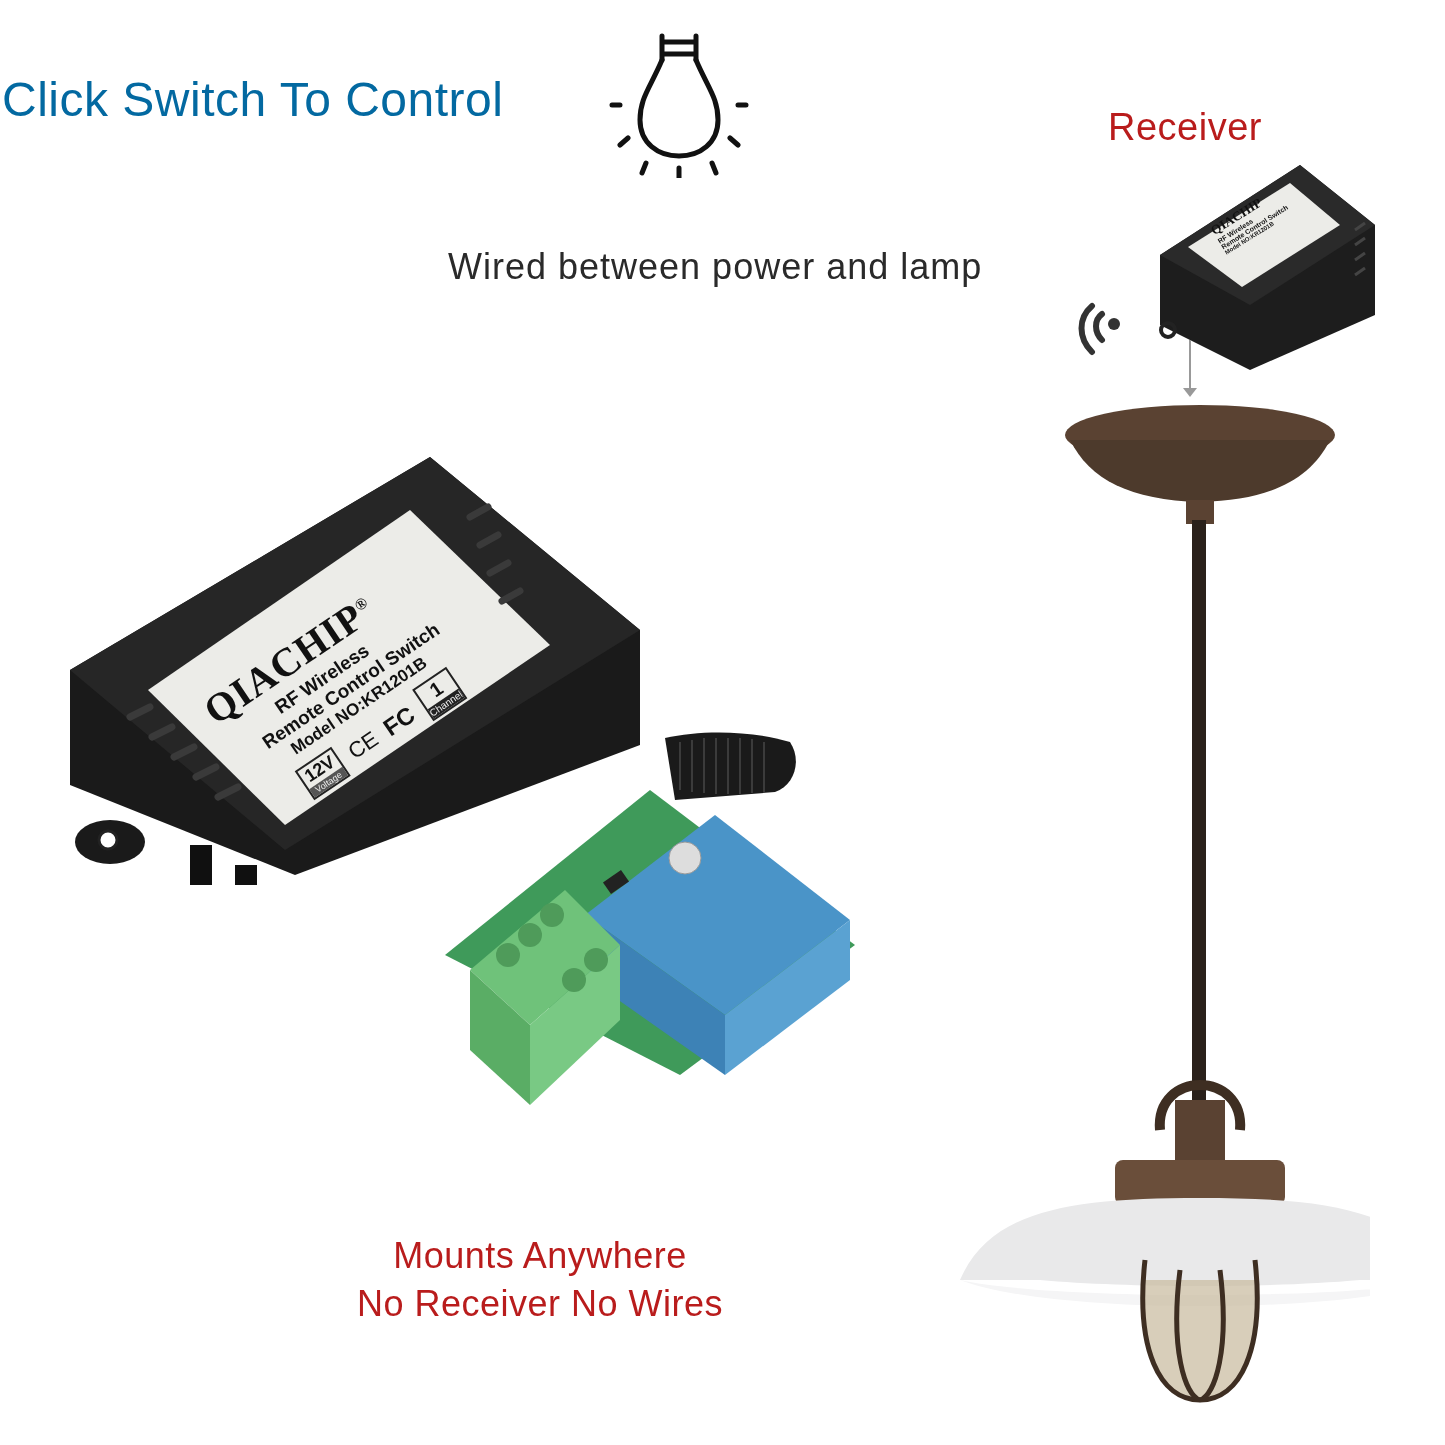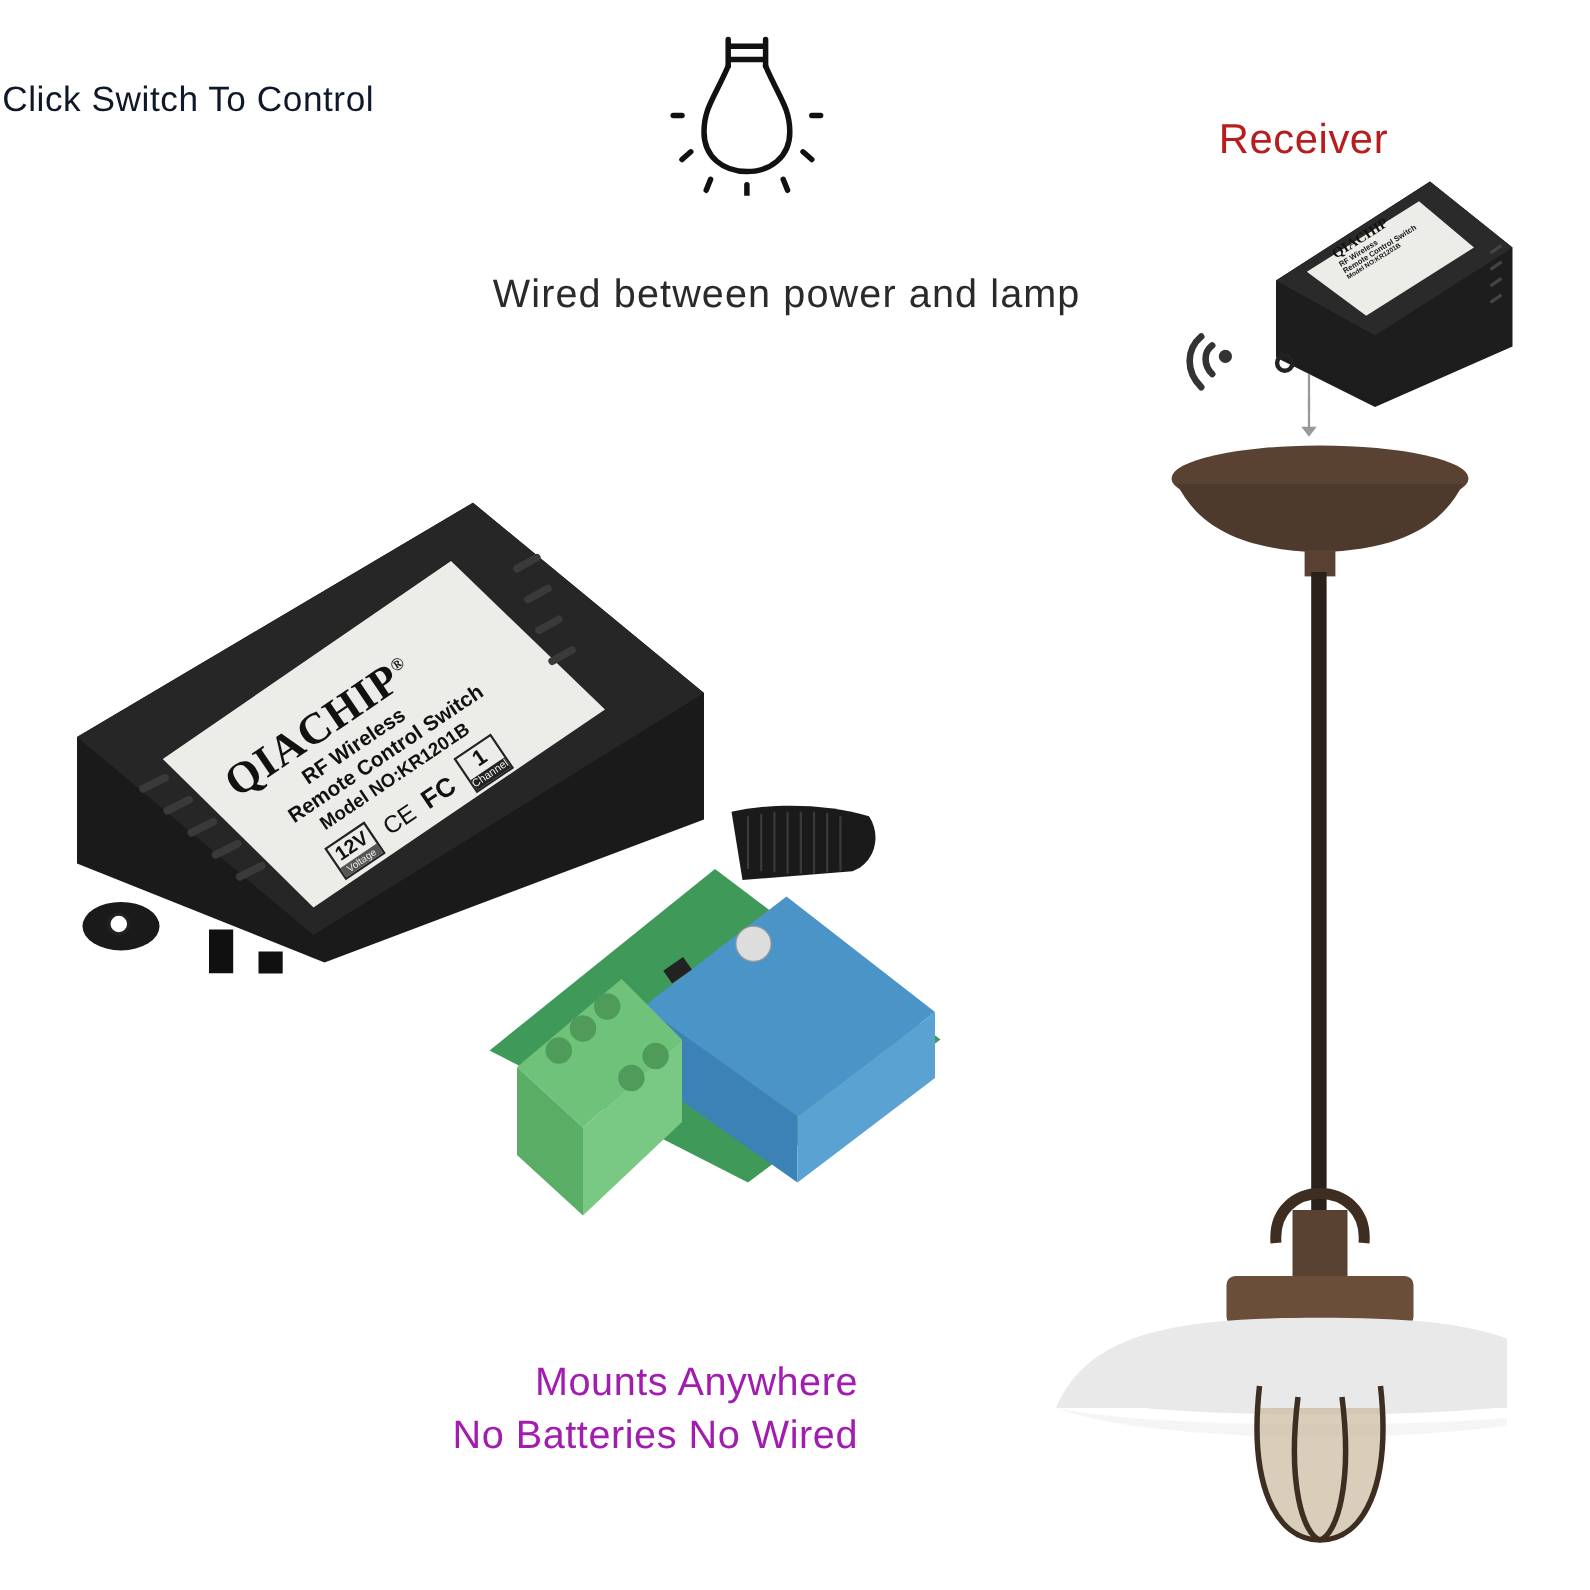--- a/index.html
+++ b/index.html
@@ -1,21 +1,21 @@
 <!DOCTYPE html>
 <html><head>
 <meta charset="utf-8">
 <style>
   html, body { margin:0; padding:0; background:#ffffff; }
   body { width:1445px; height:1445px; position:relative; overflow:hidden; font-family:"Liberation Sans", sans-serif; color:#111; }
   .abs { position:absolute; }
-  .headline { left:2px; top:72px; font-size:32px; letter-spacing:0.5px; color:#0f172a; font-weight:400; white-space:nowrap; }
+  .headline { left:2px; top:72px; font-size:48px; letter-spacing:0.5px; color:#0369a1; font-weight:400; white-space:nowrap; }
   .receiver-label { left:1108px; top:106px; font-size:38px; color:#b91c1c; letter-spacing:0.5px; }
   .wired-label { left:448px; top:246px; font-size:36px; color:#2a2a2a; letter-spacing:1px; white-space:nowrap; }
-  .caption { left:300px; top:1232px; width:480px; text-align:right; font-size:36px; line-height:48px; color:#a21caf; letter-spacing:0.5px; }
+  .caption { left:300px; top:1232px; width:480px; text-align:center; font-size:36px; line-height:48px; color:#b91c1c; letter-spacing:0.5px; }
   .caption div { white-space:nowrap; }
 
   
   .box-label { position:absolute; background:#ecece8; border-radius:8px; transform-origin:0 0; color:#111; }
   .box-label .brand { font-family:"Liberation Serif", serif; font-weight:700; }
   .box-label .line { font-weight:700; white-space:nowrap; }
 </style>
 </head>
 <body>
 
@@ -137,14 +137,14 @@
       <path d="M195 860 C185 950 210 1000 250 1000"></path>
       <path d="M305 860 C315 950 290 1000 250 1000"></path>
       <path d="M230 870 C220 950 235 995 250 1000"></path>
       <path d="M270 870 C280 950 265 995 250 1000"></path>
     </g>
   </svg>
 </div>
 
 <div class="abs caption">
   <div>Mounts Anywhere</div>
-  <div>No Batteries No Wired</div>
+  <div>No Receiver No Wires</div>
 </div>
 
 </body></html>

